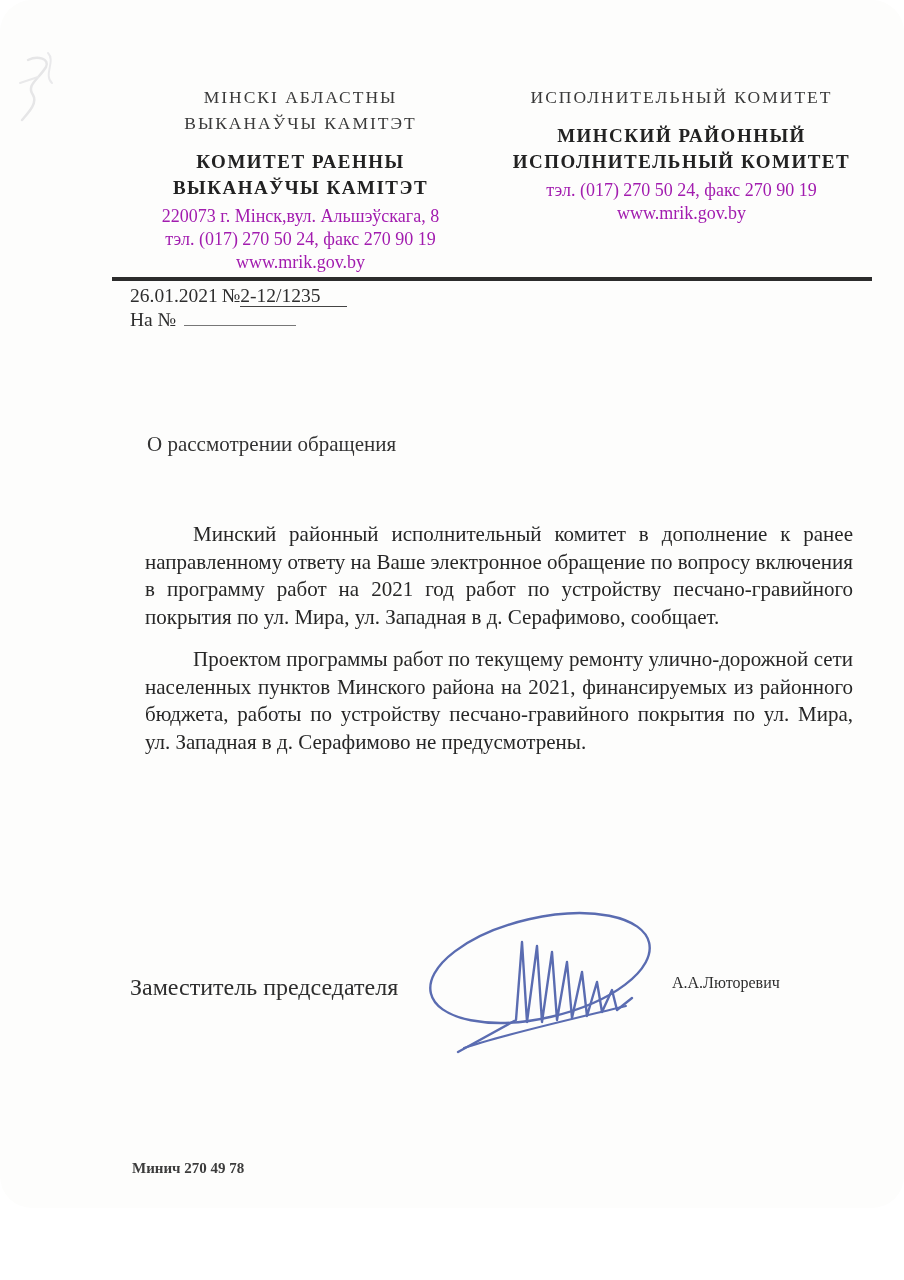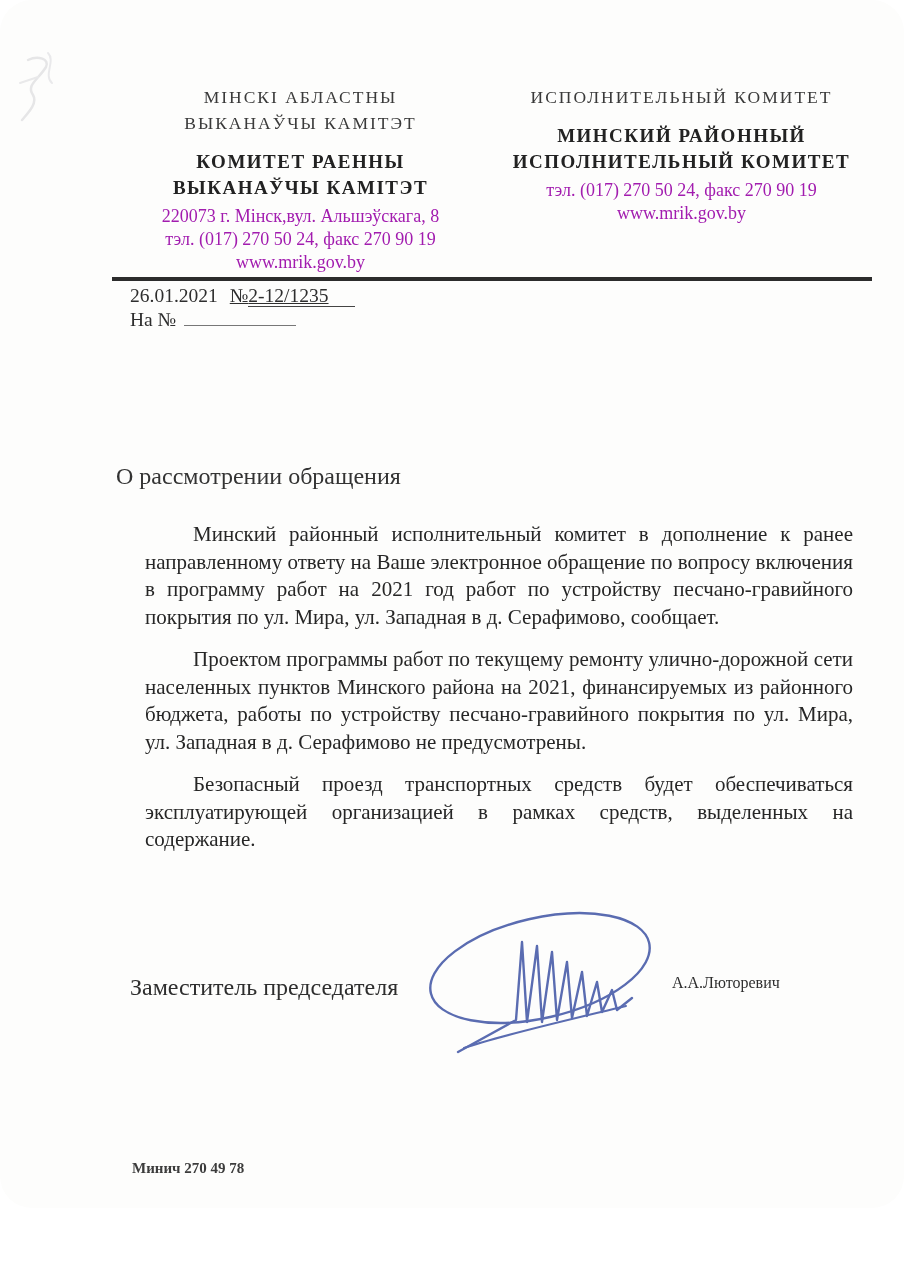--- a/index.html
+++ b/index.html
@@ -57,39 +57,38 @@
 
   
   .ref-block {
     position: absolute;
     top: 284px;
     left: 130px;
     font-size: 19.5px;
     line-height: 24px;
     color: #2e2e2e;
   }
-  .ref-number-wrap { margin-left: 12px; text-decoration: underline; }
+  .ref-number-wrap { margin-left: 4px; }
   .u { border-bottom: 1.5px solid #444; padding-right: 26px; }
   .blank-line {
     display: inline-block;
     width: 112px;
     height: 16px;
     margin-left: 8px;
     border-bottom: 1.5px solid #777;
     vertical-align: baseline;
   }
 
   
   .subject {
     position: absolute;
     top: 432px;
-    left: 116px;
-    font-size: 24px;
+    left: 147px;
+    font-size: 21px;
     color: #333;
-    margin-top: 31px;
   }
   .body-text {
     position: absolute;
     top: 506px;
     left: 130px;
     width: 738px;
     font-size: 21px;
     line-height: 27.5px;
     text-align: justify;
     color: #262626;
@@ -189,21 +188,20 @@
     <div class="ref-line">
       <span>На №</span><span class="blank-line"></span>
     </div>
   </div>
 
   <div class="subject">О рассмотрении обращения</div>
 
   <div class="body-text">
     <p>Минский районный исполнительный комитет в дополнение к ранее направленному ответу на Ваше электронное обращение по вопросу включения в программу работ на 2021 год работ по устройству песчано-гравийного покрытия по ул. Мира, ул. Западная в д. Серафимово, сообщает.</p>
     <p>Проектом программы работ по текущему ремонту улично-дорожной сети населенных пунктов Минского района на 2021, финансируемых из районного бюджета, работы по устройству песчано-гравийного покрытия по ул. Мира, ул. Западная в д. Серафимово не предусмотрены.</p>
-    <p>Безопасный проезд транспортных средств будет обеспечиваться эксплуатирующей организацией в рамках средств, выделенных на содержание.</p>
   </div>
 
   <div class="sig-title">Заместитель председателя</div>
 
   <svg class="sig-ink" viewBox="0 0 250 160">
     <g fill="none" stroke="#4d60ab" stroke-width="2.4" stroke-linecap="round" stroke-linejoin="round" opacity="0.92">
       <ellipse cx="122" cy="70" rx="112" ry="50" transform="rotate(-13 122 70)"></ellipse>
       <path d="M 40 154
                L 98 122
                L 104 44  L 109 124

